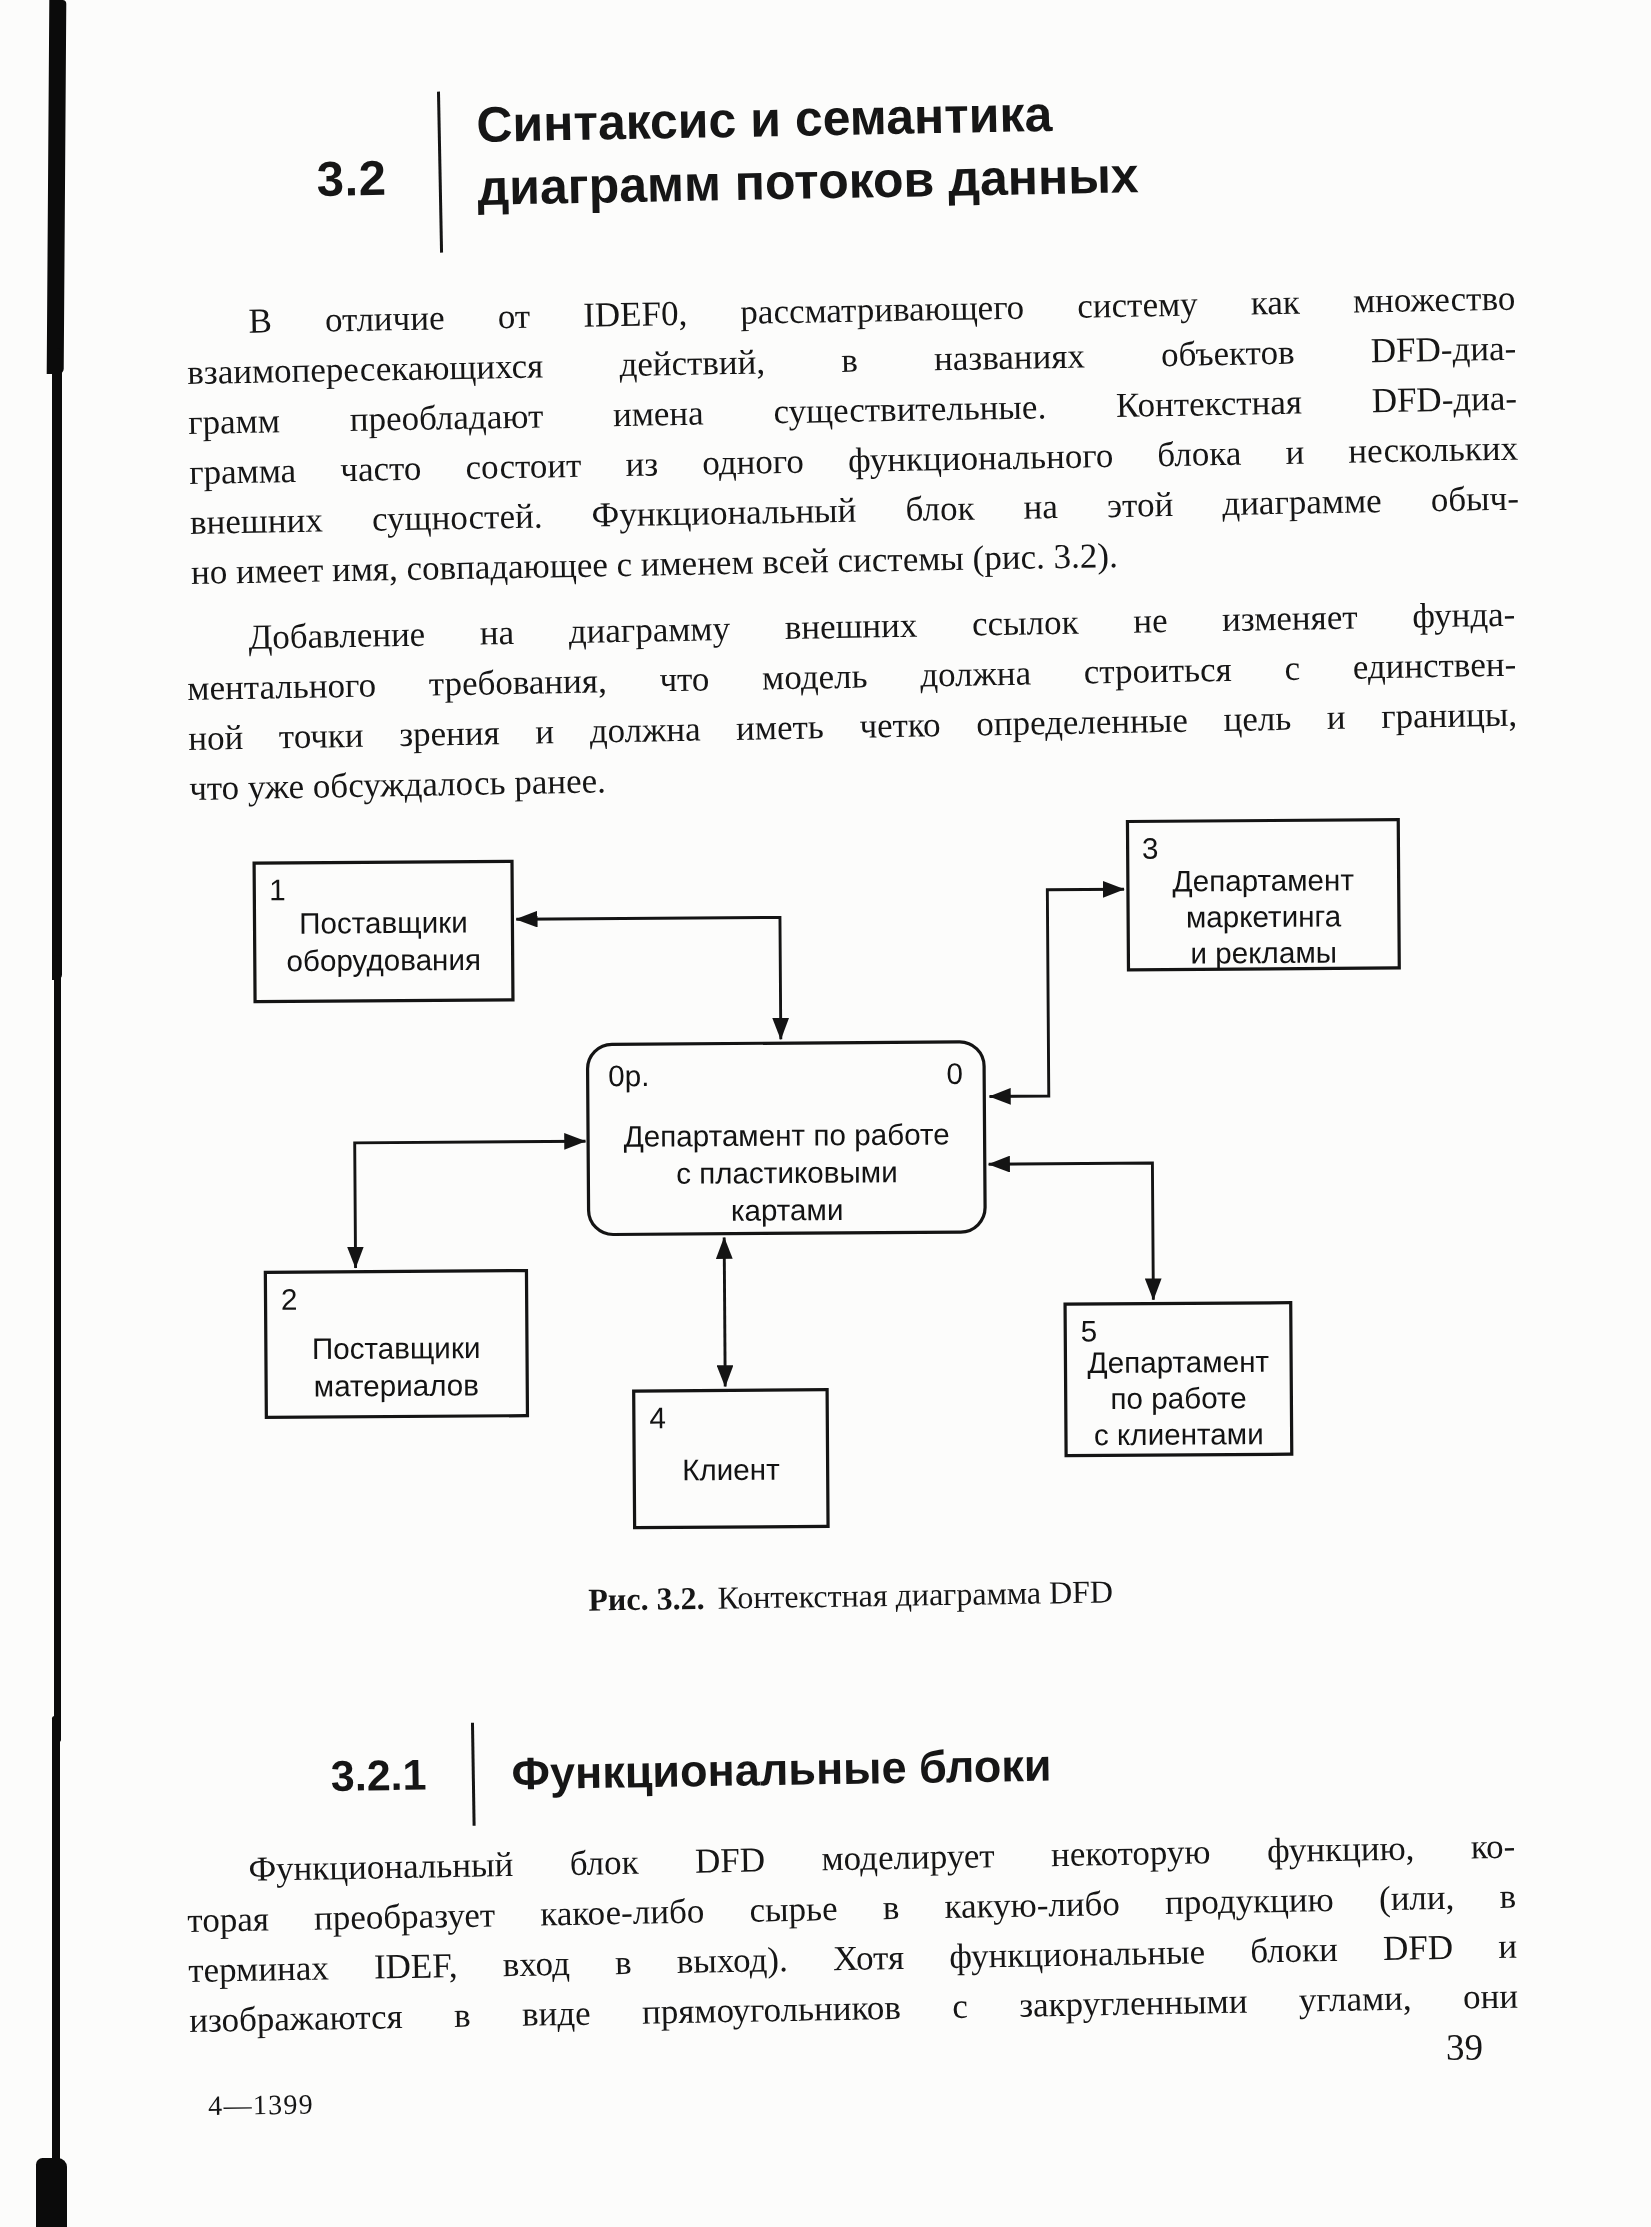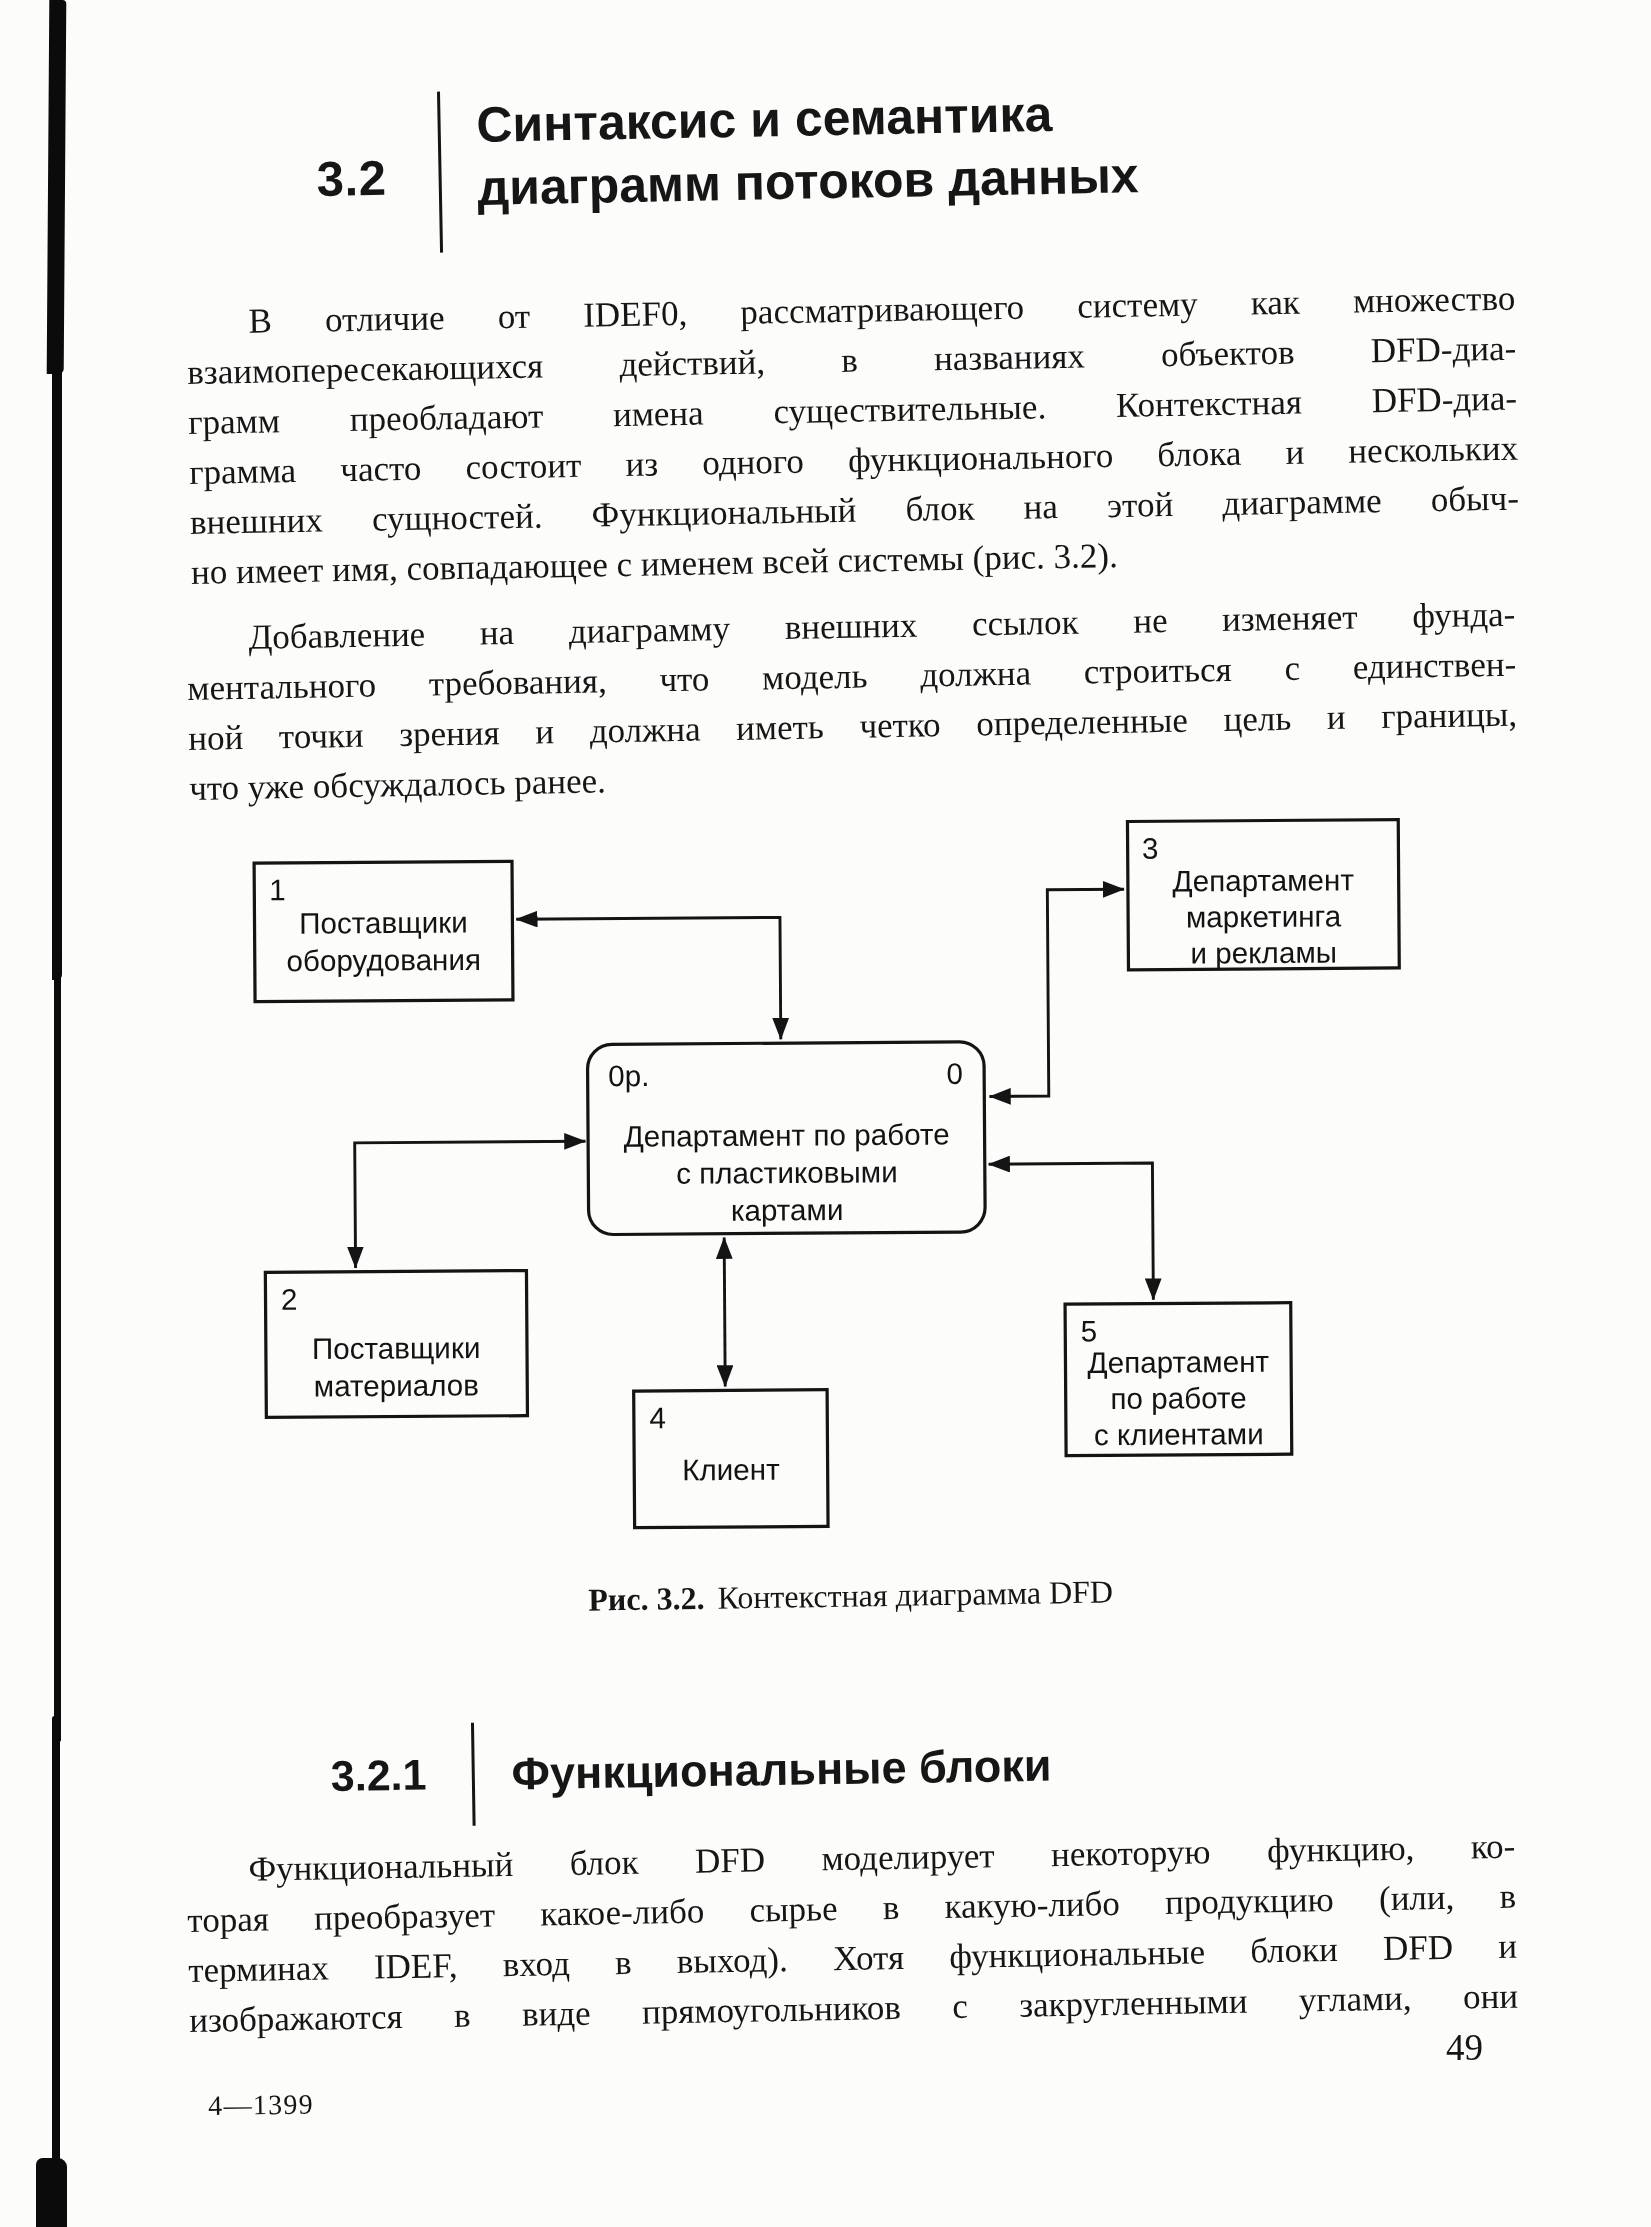--- a/index.html
+++ b/index.html
@@ -168,17 +168,17 @@
     <h2>Функциональные блоки</h2>
   </section>
 
   <div class="para p3">
       <div class="tline jfull">Функциональный блок DFD моделирует некоторую функцию, ко-</div>
       <div class="tline jfull">торая преобразует какое-либо сырье в какую-либо продукцию (или, в</div>
       <div class="tline jfull">терминах IDEF, вход в выход). Хотя функциональные блоки DFD и</div>
       <div class="tline jfull">изображаются в виде прямоугольников с закругленными углами, они</div>
     </div>
 
-  <div class="pagenum">49</div>
+  <div class="pagenum">39</div>
   <div class="printmark">4—1399</div>
 
 </div>
 
 
 </body></html>

